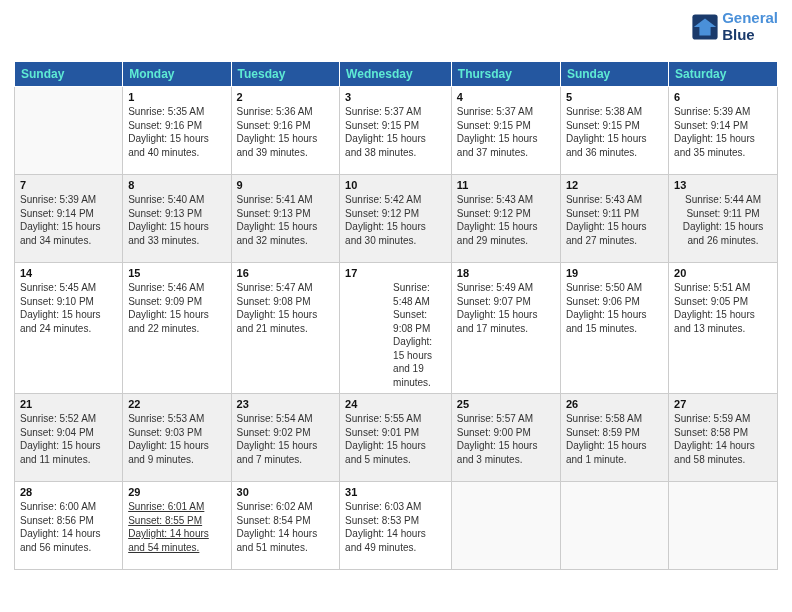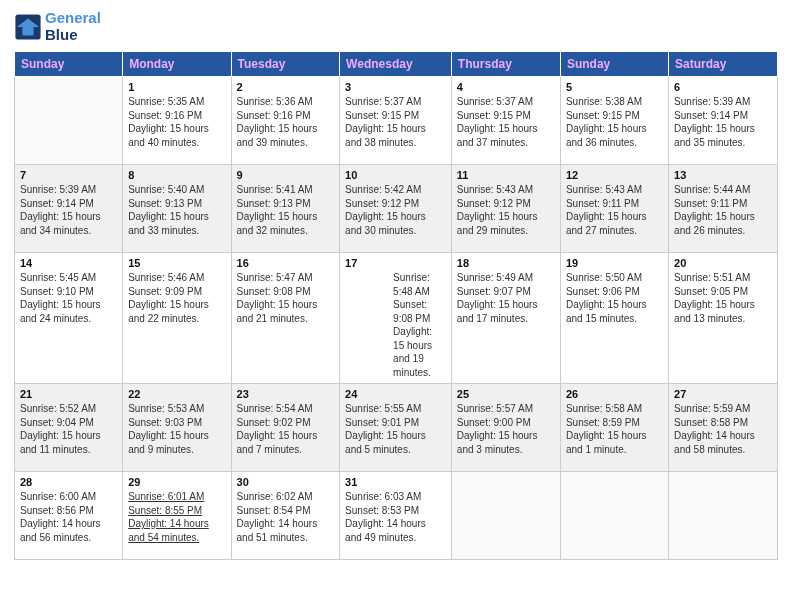--- a/index.html
+++ b/index.html
@@ -11,23 +11,23 @@
       overflow: hidden;
     }
     .page {
       width: 792px;
       height: 612px;
       background: #fff;
       padding: 10px 14px;
     }
     .header {
       display: flex;
-      justify-content: flex-start;
+      justify-content: flex-end;
       align-items: flex-start;
-      margin-bottom: 8px;
+      margin-bottom: 18px;
     }
     .logo {
       display: flex;
       align-items: center;
     }
     .logo-text {
       font-size: 15px;
       font-weight: bold;
       color: #1a3a6b;
       line-height: 1.1;
@@ -52,21 +52,21 @@
       font-size: 14px;
       color: #333;
     }
     .calendar {
       width: 100%;
       border-collapse: collapse;
       font-size: 10.5px;
     }
     .calendar th {
       background: #2457a0;
-      color: #f0abfc;
+      color: #5eead4;
       text-align: left;
       padding: 5px 6px;
       font-size: 12px;
       font-weight: bold;
       border: 1px solid #fff;
     }
     .calendar td {
       border: 1px solid #ccc;
       vertical-align: top;
       padding: 4px 5px;
@@ -211,21 +211,21 @@
           </td>
           <td>
             <div class="day-number">12</div>
             <div class="day-info" style="white-space: pre-line;">Sunrise: 5:43 AM
 Sunset: 9:11 PM
 Daylight: 15 hours
 and 27 minutes.</div>
           </td>
           <td>
             <div class="day-number">13</div>
-            <div class="day-info" style="white-space: pre-line;">Sunrise: 5:44 AM
+            <div class="day-info" style="white-space: pre-line; text-align: center;">Sunrise: 5:44 AM
 Sunset: 9:11 PM
 Daylight: 15 hours
 and 26 minutes.</div>
           </td>
         </tr>
         <tr class="row-white">
           <td>
             <div class="day-number">14</div>
             <div class="day-info" style="white-space: pre-line;">Sunrise: 5:45 AM
 Sunset: 9:10 PM

